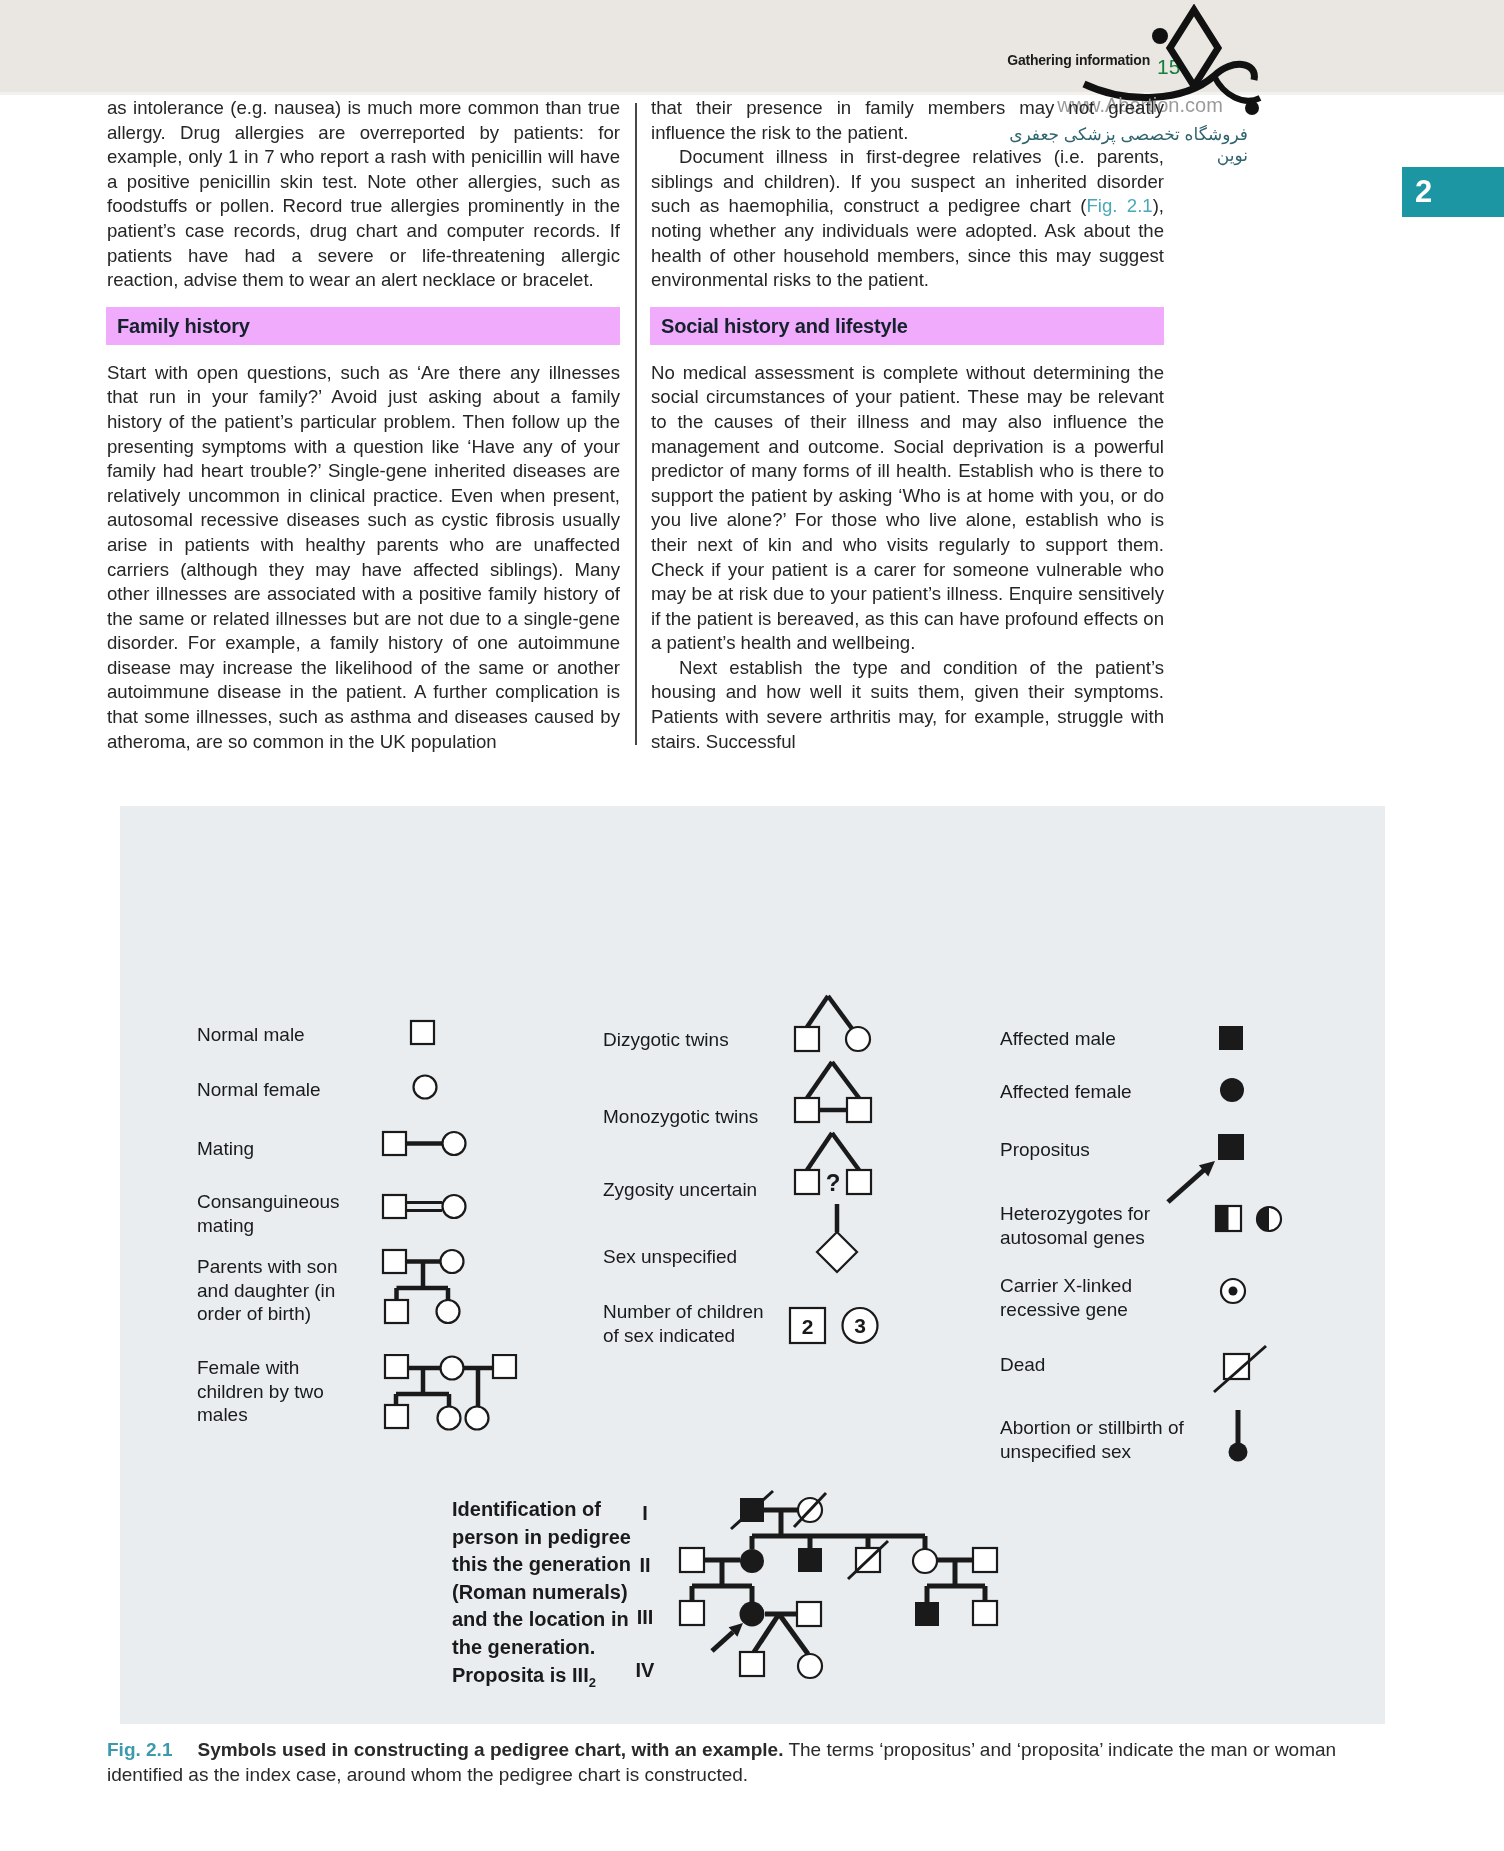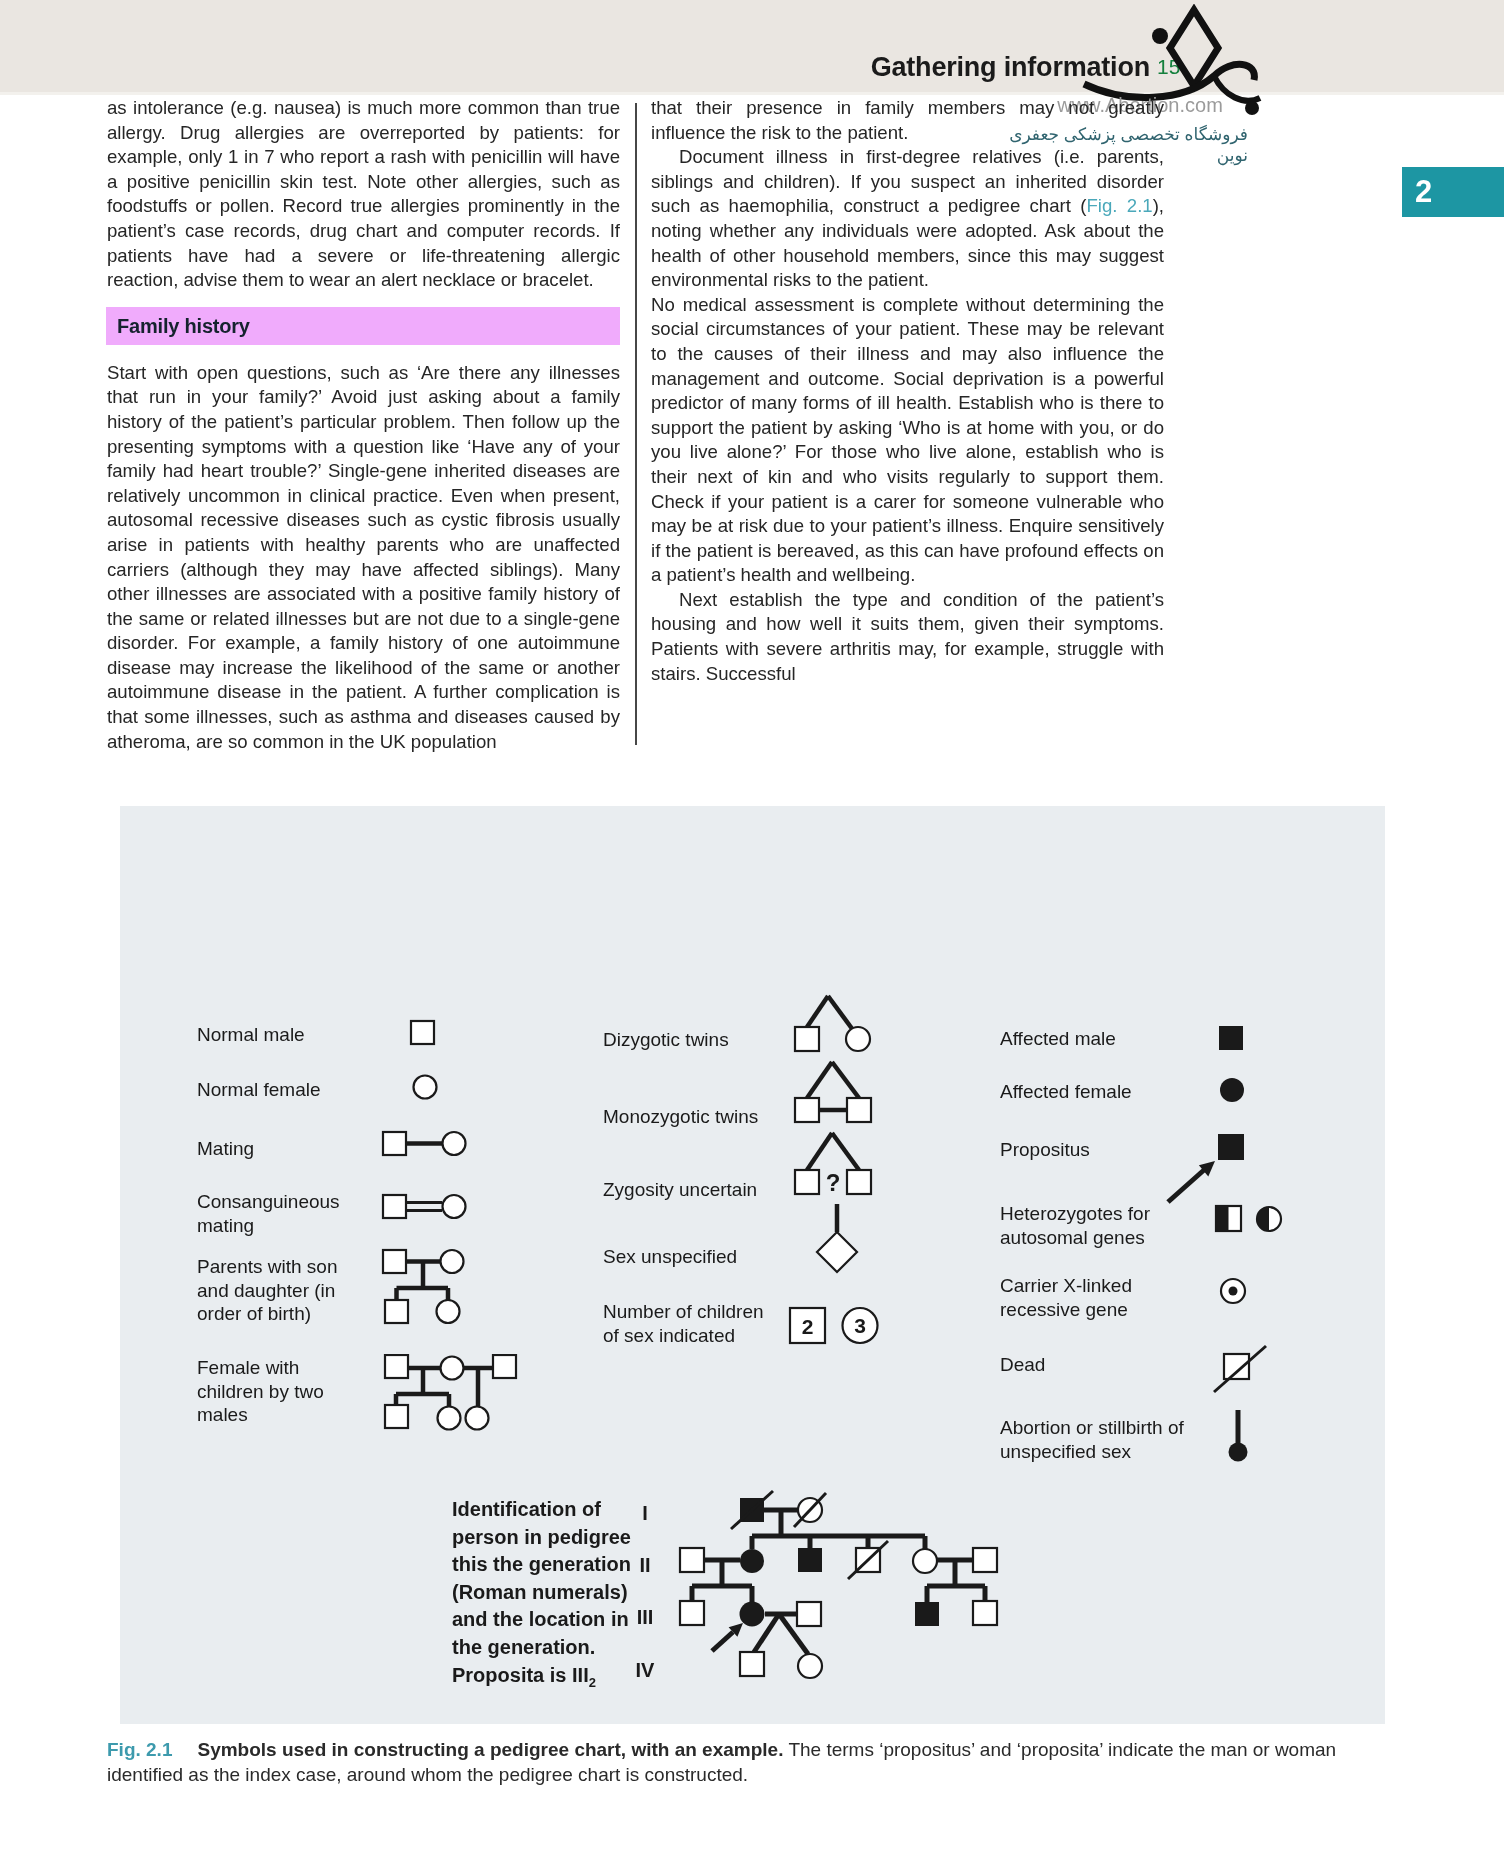--- a/index.html
+++ b/index.html
@@ -1,21 +1,21 @@
 <!DOCTYPE html>
 <html><head>
 <meta charset="utf-8">
 <style>
   html,body{margin:0;padding:0;}
   .page{position:relative;width:1504px;height:1851px;background:#ffffff;overflow:hidden;
         font-family:"Liberation Sans", sans-serif;}
   .topband{position:absolute;left:0;top:0;width:1504px;height:92px;background:#eae6e1;
            border-bottom:3px solid #f3f1ed;}
   .header-title{position:absolute;left:870px;top:52px;width:280px;text-align:right;
-                font-weight:bold;font-size:27px;color:#1b1b1b;letter-spacing:-0.2px;}
+                font-weight:bold;font-size:14px;color:#1b1b1b;letter-spacing:-0.2px;}
   .header-num{position:absolute;left:1157px;top:55px;font-size:21px;color:#15803d;}
   .logo{position:absolute;left:1066px;top:4px;}
   .wm-url{position:absolute;left:1028px;top:94px;width:224px;text-align:center;
           color:#9b9b9b;font-size:20px;}
   .wm-fa{position:absolute;left:1008px;top:124px;width:240px;text-align:right;direction:rtl;
          color:#30646f;font-size:17px;}
   .chapter-tab{position:absolute;left:1402px;top:167px;width:102px;height:50px;background:#1d96a3;
                color:#ffffff;font-size:31px;font-weight:bold;line-height:50px;padding-left:13px;
                box-sizing:border-box;}
   .col{position:absolute;width:513px;top:96px;}
@@ -65,20 +65,21 @@
 
   <div class="col col-left">
     <p class="body">as intolerance (e.g. nausea) is much more common than true allergy. Drug allergies are overreported by patients: for example, only 1 in 7 who report a rash with penicillin will have a positive penicillin skin test. Note other allergies, such as foodstuffs or pollen. Record true allergies prominently in the patient’s case records, drug chart and computer records. If patients have had a severe or life-threatening allergic reaction, advise them to wear an alert necklace or bracelet.</p>
     <div class="section-header">Family history</div>
     <p class="body">Start with open questions, such as ‘Are there any illnesses that run in your family?’ Avoid just asking about a family history of the patient’s particular problem. Then follow up the presenting symptoms with a question like ‘Have any of your family had heart trouble?’ Single-gene inherited diseases are relatively uncommon in clinical practice. Even when present, autosomal recessive diseases such as cystic fibrosis usually arise in patients with healthy parents who are unaffected carriers (although they may have affected siblings). Many other illnesses are associated with a positive family history of the same or related illnesses but are not due to a single-gene disorder. For example, a family history of one autoimmune disease may increase the likelihood of the same or another autoimmune disease in the patient. A further complication is that some illnesses, such as asthma and diseases caused by atheroma, are so common in the UK population</p>
   </div>
 
   <div class="col col-right">
     <p class="body">that their presence in family members may not greatly influence the risk to the patient.</p>
     <p class="body indent"><span>Document illness in first-degree relatives (i.e. parents, siblings and children). If you suspect an inherited disorder such as haemophilia, construct a pedigree chart (</span><span class="figlink">Fig. 2.1</span><span>), noting whether any individuals were adopted. Ask about the health of other household members, since this may suggest environmental risks to the patient.</span></p>
+    <div class="section-header">Social history and lifestyle</div>
     <p class="body">No medical assessment is complete without determining the social circumstances of your patient. These may be relevant to the causes of their illness and may also influence the management and outcome. Social deprivation is a powerful predictor of many forms of ill health. Establish who is there to support the patient by asking ‘Who is at home with you, or do you live alone?’ For those who live alone, establish who is their next of kin and who visits regularly to support them. Check if your patient is a carer for someone vulnerable who may be at risk due to your patient’s illness. Enquire sensitively if the patient is bereaved, as this can have profound effects on a patient’s health and wellbeing.</p>
     <p class="body indent">Next establish the type and condition of the patient’s housing and how well it suits them, given their symptoms. Patients with severe arthritis may, for example, struggle with stairs. Successful</p>
   </div>
 
   <div class="figure">
 
     <div class="leg" style="left:77px;top:217px;width:160px">Normal male</div>
     <svg class="sym" style="left:288px;top:212px" width="30" height="30">
         <rect x="3" y="3" width="23" height="23" fill="#fff" stroke="#1a1a1a" stroke-width="2.2"></rect>
       </svg>

